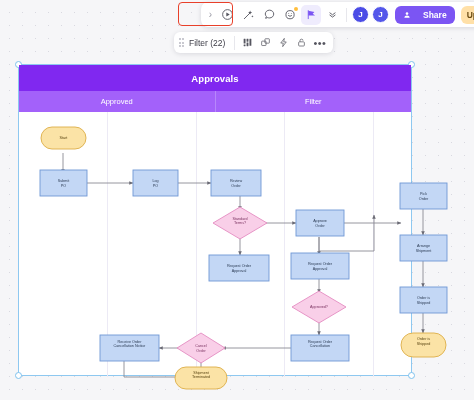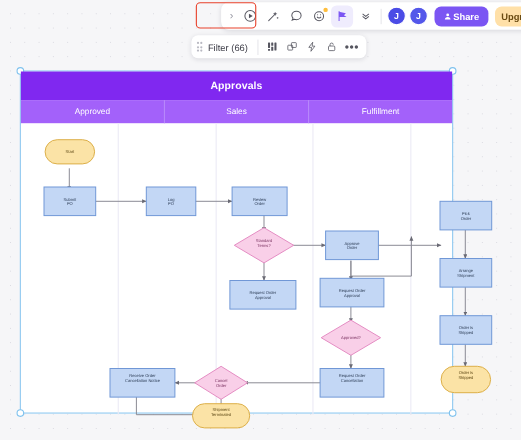--- a/index.html
+++ b/index.html
@@ -56,21 +56,21 @@
     width: 17px; height: 17px; border-radius: 50%;
     background: #4b4ce6; color: #fff;
     font-size: 8px; font-weight: 600;
     display: flex; align-items: center; justify-content: center;
     margin: 0 1px; flex: 0 0 auto;
     border: 1.3px solid #fff;
   }
   .avatar.av2 { background: #5457ea; }
 
   .share-btn {
-    display: flex; align-items: center; gap: 1px;
+    display: flex; align-items: center; gap: 12px;
     background: #7b55f3; color: #fff;
     border-radius: 6px;
     height: 18px; padding: 0 8px;
     font-size: 8.5px; font-weight: 600;
     margin-left: 4px;
     cursor: pointer; flex: 0 0 auto;
   }
   .share-outline {
     position: absolute;
     left: 178px; top: 1.5px;
@@ -191,22 +191,21 @@
   <div class="frame-select">
     <div class="handle tl"></div>
     <div class="handle tr"></div>
     <div class="handle bl"></div>
     <div class="handle br"></div>
 
     <div class="lane-title">Approvals</div>
 
     <div class="lane-cols">
       <div class="lane-col">Approved</div>
-      <div class="lane-col">Sales</div>
-      <div class="lane-col">Fulfillment</div>
+      <div class="lane-col">Filter</div>
     </div>
 
     <div class="lane-body">
       <div class="lane-div" style="left:88.4px"></div>
       <div class="lane-div" style="left:176.8px"></div>
       <div class="lane-div" style="left:265.2px"></div>
       <div class="lane-div" style="left:353.6px"></div>
     </div>
 
     <svg class="flow" viewBox="0 0 442 312">
@@ -383,21 +382,21 @@
 
   <div class="filter-toolbar">
     <div class="grip">
       <i></i>
         <i></i>
         <i></i>
         <i></i>
         <i></i>
         <i></i>
     </div>
-    <div class="filter-label">Filter (66)</div>
+    <div class="filter-label">Filter (22)</div>
     <div class="tb-sep"></div>
 
     <div class="ft-btn">
       <svg width="11" height="11" viewBox="0 0 20 20" fill="currentColor">
         <rect x="3" y="3" width="3.4" height="9" rx="0.6"></rect>
         <rect x="8.3" y="3" width="3.4" height="5.5" rx="0.6"></rect>
         <rect x="13.6" y="3" width="3.4" height="13" rx="0.6"></rect>
         <rect x="3" y="13.6" width="3.4" height="3" rx="0.6"></rect>
         <rect x="8.3" y="10" width="3.4" height="6.6" rx="0.6"></rect>
       </svg>

